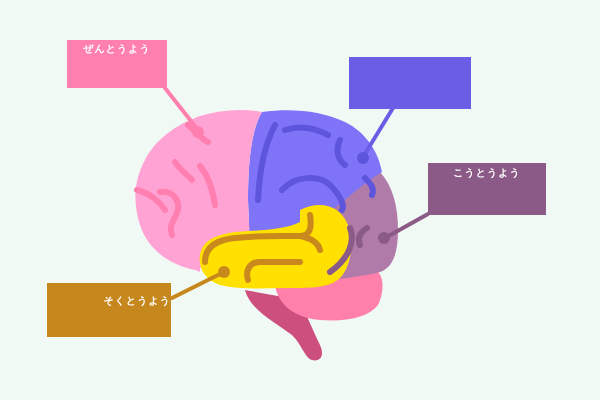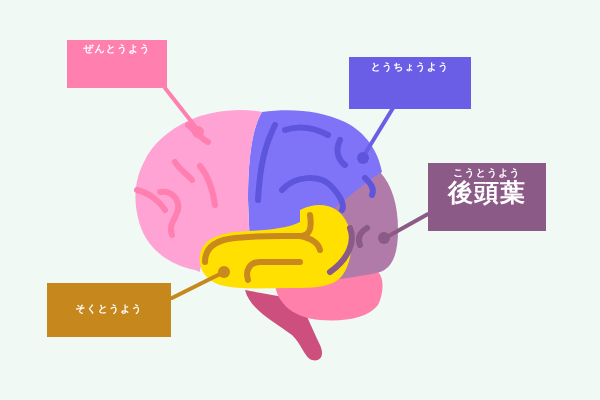--- a/index.html
+++ b/index.html
@@ -84,23 +84,21 @@
     <line x1="172" y1="298" x2="222" y2="273" stroke="#c6871c"></line>
     <circle cx="224" cy="272" r="6" fill="#c9891c"></circle>
   </g>
 </svg>
 
 <div class="label" style="left:67px;top:40px;width:100px;height:48px;background:#ff7fae;padding-top:3px;">
   <span class="ruby">ぜんとうよう</span>
 </div>
 
 <div class="label" style="left:349px;top:57px;width:122px;height:52px;background:#6a5ee6;padding-top:4px;">
-  <span class="ruby">とうちょうよう</span>
 </div>
 
-<div class="label" style="left:428px;top:163px;width:118px;height:68px;background:#8b5a87;padding-top:4px;">
+<div class="label" style="left:428px;top:163px;width:118px;height:52px;background:#8b5a87;padding-top:4px;">
   <span class="ruby">こうとうよう</span>
-  <span class="kanji">後頭葉</span>
 </div>
 
-<div class="label" style="left:47px;top:283px;width:124px;height:54px;background:#c6871c;padding-top:20px;">
+<div class="label" style="left:47px;top:283px;width:124px;height:54px;background:#c6871c;padding-top:12px;text-align:right;">
   <span class="ruby">そくとうよう</span>
 </div>
 
 </body></html>

